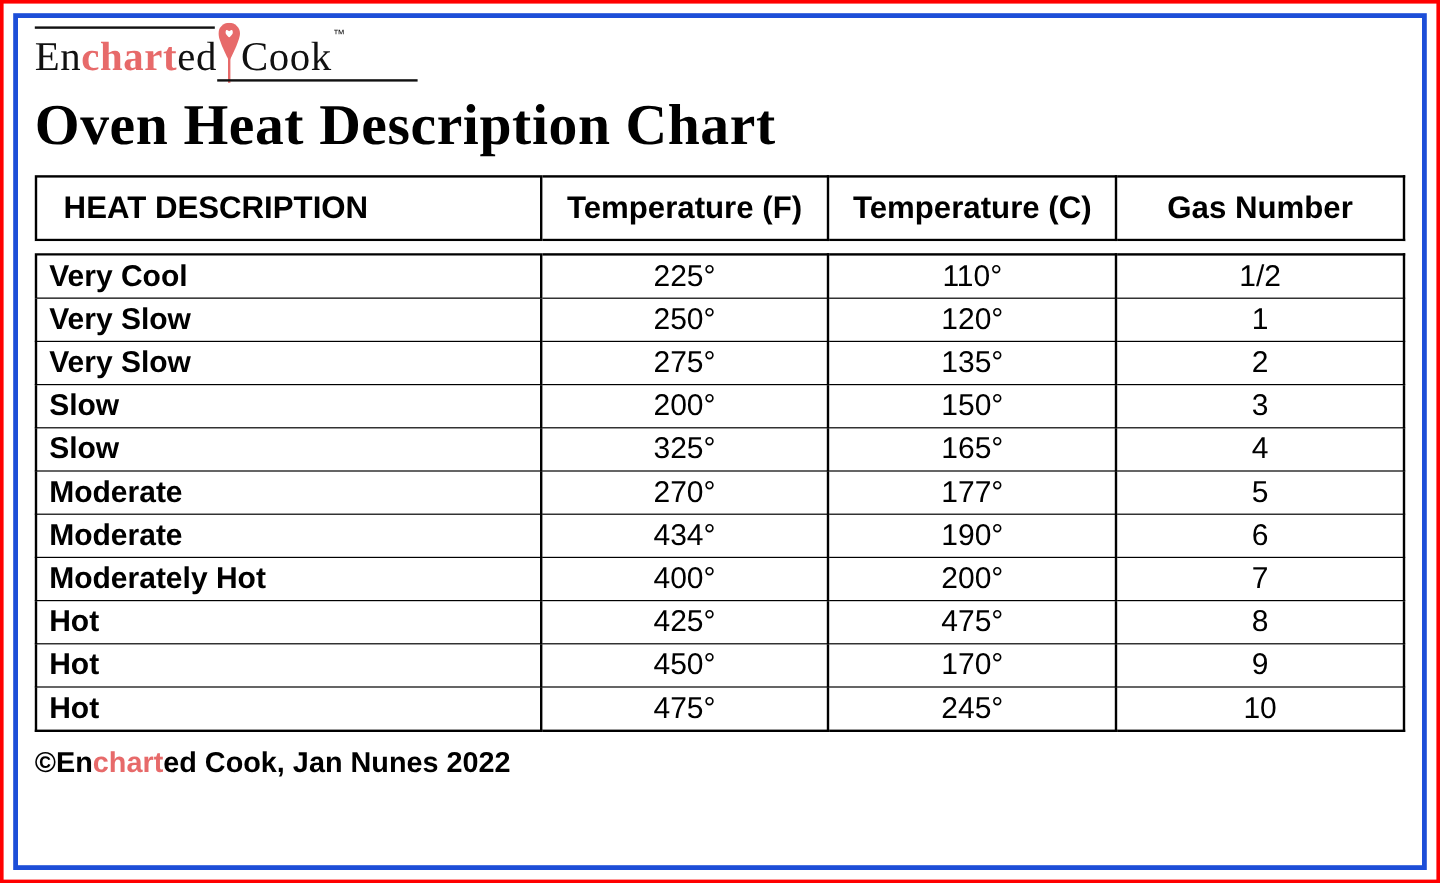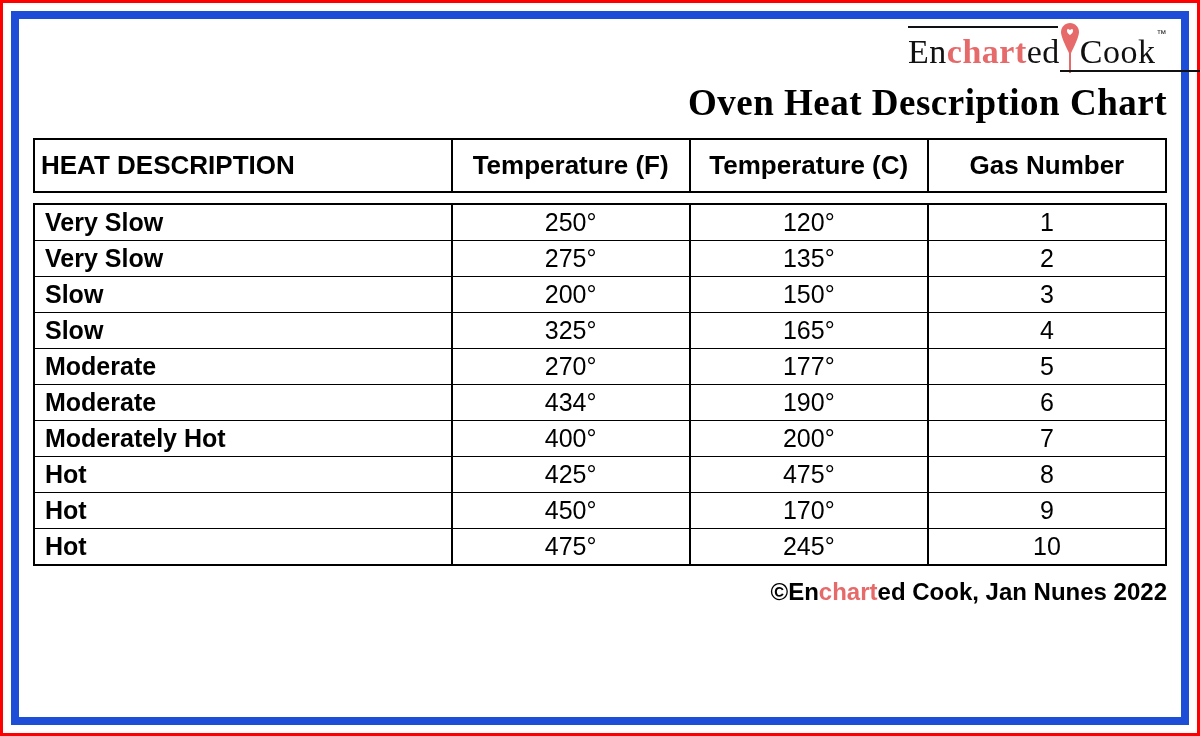--- a/index.html
+++ b/index.html
@@ -14,24 +14,24 @@
     box-sizing: border-box;
     width: 1200px;
     height: 736px;
     border: 3px solid #ff0000;
     padding: 8px;
   }
   .inner {
     box-sizing: border-box;
     width: 100%;
     height: 100%;
-    border: 8px solid #1d4ed8;
+    border: 4px solid #1d4ed8;
     display: flex;
     flex-direction: column;
-    align-items: flex-end;
+    align-items: flex-start;
     padding: 8px 14px 6px 14px;
   }
   .logo {
     display: flex;
     align-items: flex-end;
     margin-top: 2px;
     margin-bottom: 4px;
     position: relative;
   }
   .logo-text {
@@ -63,21 +63,21 @@
   .logo-tm {
     font-size: 10px;
     color: #111;
     font-family: Arial, sans-serif;
     vertical-align: top;
     margin-left: 1px;
   }
   h1.title {
     font-family: Georgia, 'Times New Roman', serif;
     font-weight: 900;
-    font-size: 37px;
+    font-size: 48px;
     margin: 8px 0 14px 0;
     letter-spacing: 0.5px;
     color: #000;
   }
   table.chart {
     width: 100%;
     border-collapse: separate;
     border-spacing: 0;
     font-family: Arial, Helvetica, sans-serif;
   }
@@ -89,21 +89,21 @@
     font-size: 26px;
     padding: 10px 8px;
     text-align: center;
     border-top: 2px solid #000;
     border-bottom: 2px solid #000;
     border-right: 2px solid #000;
   }
   table.chart thead th:first-child {
     text-align: left;
     border-left: 2px solid #000;
-    padding-left: 6px;
+    padding-left: 22px;
   }
   table.chart tbody {
     border: 2px solid #000;
   }
   table.chart tbody tr td {
     font-size: 25px;
     padding: 3px 8px 3px 8px;
     text-align: center;
     border-bottom: 1px solid #000;
     border-right: 2px solid #000;
@@ -177,20 +177,26 @@
           <th>Gas Number</th>
         </tr>
       </thead>
       <tbody>
           <tr class="gap-row">
             <td colspan="4"></td>
           </tr>
       </tbody>
         <tbody>
         <tr>
+          <td>Very Cool</td>
+          <td>225°</td>
+          <td>110°</td>
+          <td>1/2</td>
+        </tr>
+        <tr>
           <td>Very Slow</td>
           <td>250°</td>
           <td>120°</td>
           <td>1</td>
         </tr>
         <tr>
           <td>Very Slow</td>
           <td>275°</td>
           <td>135°</td>
           <td>2</td>

